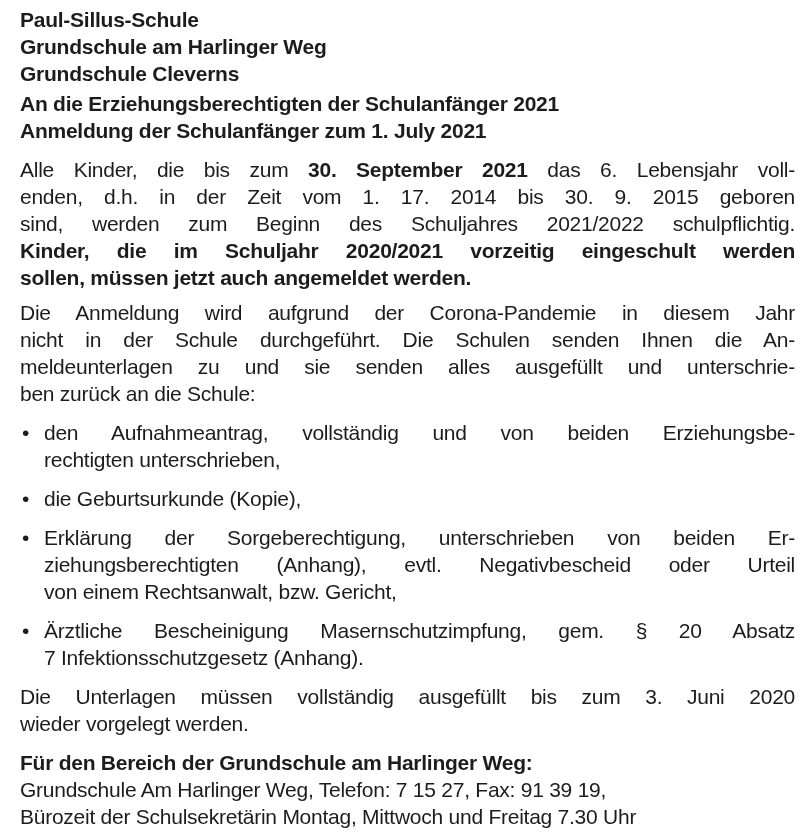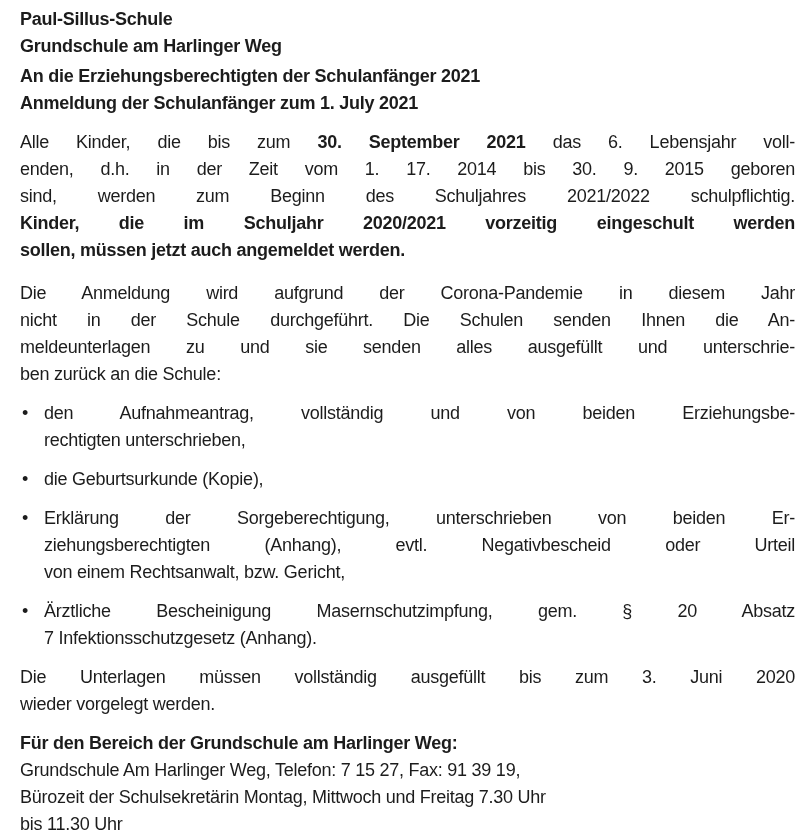--- a/index.html
+++ b/index.html
@@ -13,28 +13,28 @@
     overflow: hidden;
   }
   .page {
     box-sizing: border-box;
     width: 809px;
     height: 836px;
     padding: 6px 14px 0 20px;
     background: #ffffff;
     color: #1c1c1c;
     font-family: "Liberation Sans", sans-serif;
-    font-size: 18px;
+    font-size: 21px;
     line-height: 27px;
     letter-spacing: -0.25px;
     overflow: hidden;
   }
   .block { margin-top: 12px; }
   .block:first-child { margin-top: 0; }
-  .para + .para { margin-top: 16px; }
+  .para + .para { margin-top: 8px; }
   .heading + .heading { margin-top: 3px; }
 
   
   .line {
     text-align: justify;
     text-align-last: justify;
     text-justify: inter-word;
     min-height: 27px;
   }
   .line.last,
@@ -58,20 +58,21 @@
   }
 </style>
 </head>
 <body>
 
 <div class="page">
   <div class="content">
       <div class="block heading">
         <div class="line"><span class="b">Paul-Sillus-Schule</span></div>
         <div class="line"><span class="b">Grundschule am Harlinger Weg</span></div>
+        <div class="line last"><span class="b">Grundschule Cleverns</span></div>
       </div>
       <div class="block heading">
         <div class="line"><span class="b">An die Erziehungsberechtigten der Schulanfänger 2021</span></div>
         <div class="line last"><span class="b">Anmeldung der Schulanfänger zum 1. July 2021</span></div>
       </div>
       <div class="block para">
         <div class="line"><span>Alle Kinder, die bis zum </span><span class="b">30. September 2021</span><span> das 6. Lebensjahr voll-</span></div>
         <div class="line"><span>enden, d.h. in der Zeit vom 1. 17. 2014 bis 30. 9. 2015 geboren</span></div>
         <div class="line"><span>sind, werden zum Beginn des Schuljahres 2021/2022 schulpflichtig.</span></div>
         <div class="line"><span class="b">Kinder, die im Schuljahr 2020/2021 vorzeitig eingeschult werden</span></div>

